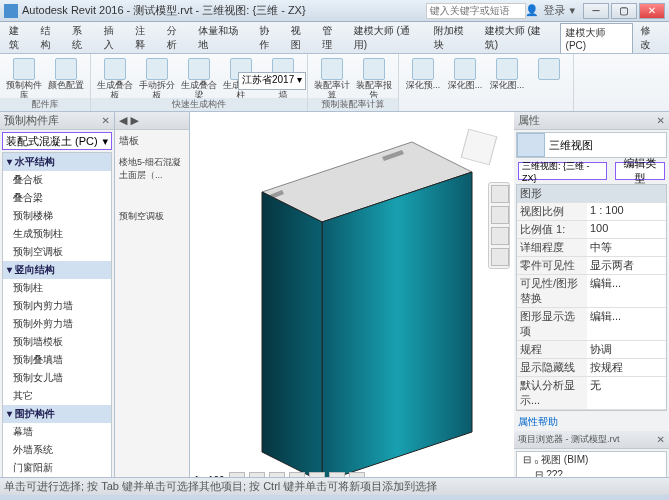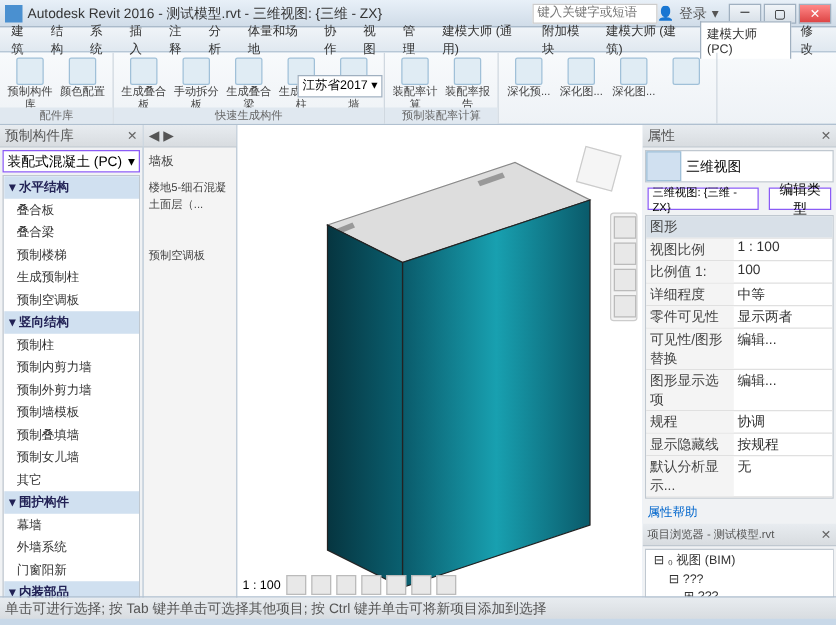--- a/index.html
+++ b/index.html
@@ -5,21 +5,21 @@
 *{box-sizing:border-box;margin:0;padding:0;font-family:"Microsoft YaHei",sans-serif;font-size:11px}
 body{background:#c8d8e8;width:669px;height:500px;overflow:hidden;position:relative}
 .titlebar{height:22px;background:linear-gradient(#e8f0f8,#d0dce8);display:flex;align-items:center;padding:0 4px;border-bottom:1px solid #a0b0c0}
 .titlebar .icon{width:14px;height:14px;background:#4a90d0;margin-right:4px}
 .titlebar .title{flex:1;color:#333}
 .titlebar .search{width:100px;height:16px;background:#fff;border:1px solid #ccc;font-size:10px;padding:0 3px;color:#999}
 .titlebar .user{display:flex;align-items:center;gap:4px;color:#555}
 .titlebar .winbtns{display:flex;gap:2px;margin-left:8px}
 .titlebar .winbtn{width:26px;height:16px;background:linear-gradient(#f0f4f8,#d8e0e8);border:1px solid #a0b0c0;display:flex;align-items:center;justify-content:center;font-size:10px}
 .winbtn.close{background:linear-gradient(#f88,#d44);color:#fff}
-.menubar{height:20px;background:linear-gradient(#f0f4f8,#e0e8f0);display:flex;align-items:center;padding:0 4px;gap:2px;border-bottom:1px solid #b0c0d0}
+.menubar{height:32px;background:linear-gradient(#f0f4f8,#e0e8f0);display:flex;align-items:center;padding:0 4px;gap:2px;border-bottom:1px solid #b0c0d0}
 .menubar .tab{padding:2px 5px;color:#333;font-size:10px}
 .menubar .tab.active{background:#fff;border:1px solid #a0b0c0;border-bottom:none}
 .ribbon{height:58px;background:linear-gradient(#f8fafc,#eef2f6);border-bottom:1px solid #b0c0d0;display:flex;overflow:hidden}
 .rgroup{display:flex;flex-direction:column;align-items:center;border-right:1px solid #d0d8e0;padding:2px 4px;position:relative}
 .rgroup .items{display:flex;gap:2px;flex:1}
 .rbtn{display:flex;flex-direction:column;align-items:center;padding:2px;width:40px}
 .rbtn .ico{width:22px;height:22px;background:#e0ecf4;border:1px solid #a0c0d8;border-radius:2px}
 .rbtn .lbl{font-size:9px;color:#444;text-align:center;line-height:1.1;margin-top:1px}
 .rgroup .grplbl{font-size:9px;color:#666;position:absolute;bottom:0;left:0;right:0;text-align:center;background:#e0e8f0}
 .combo{height:18px;border:1px solid #a0b0c0;background:#fff;padding:0 3px;font-size:10px}

